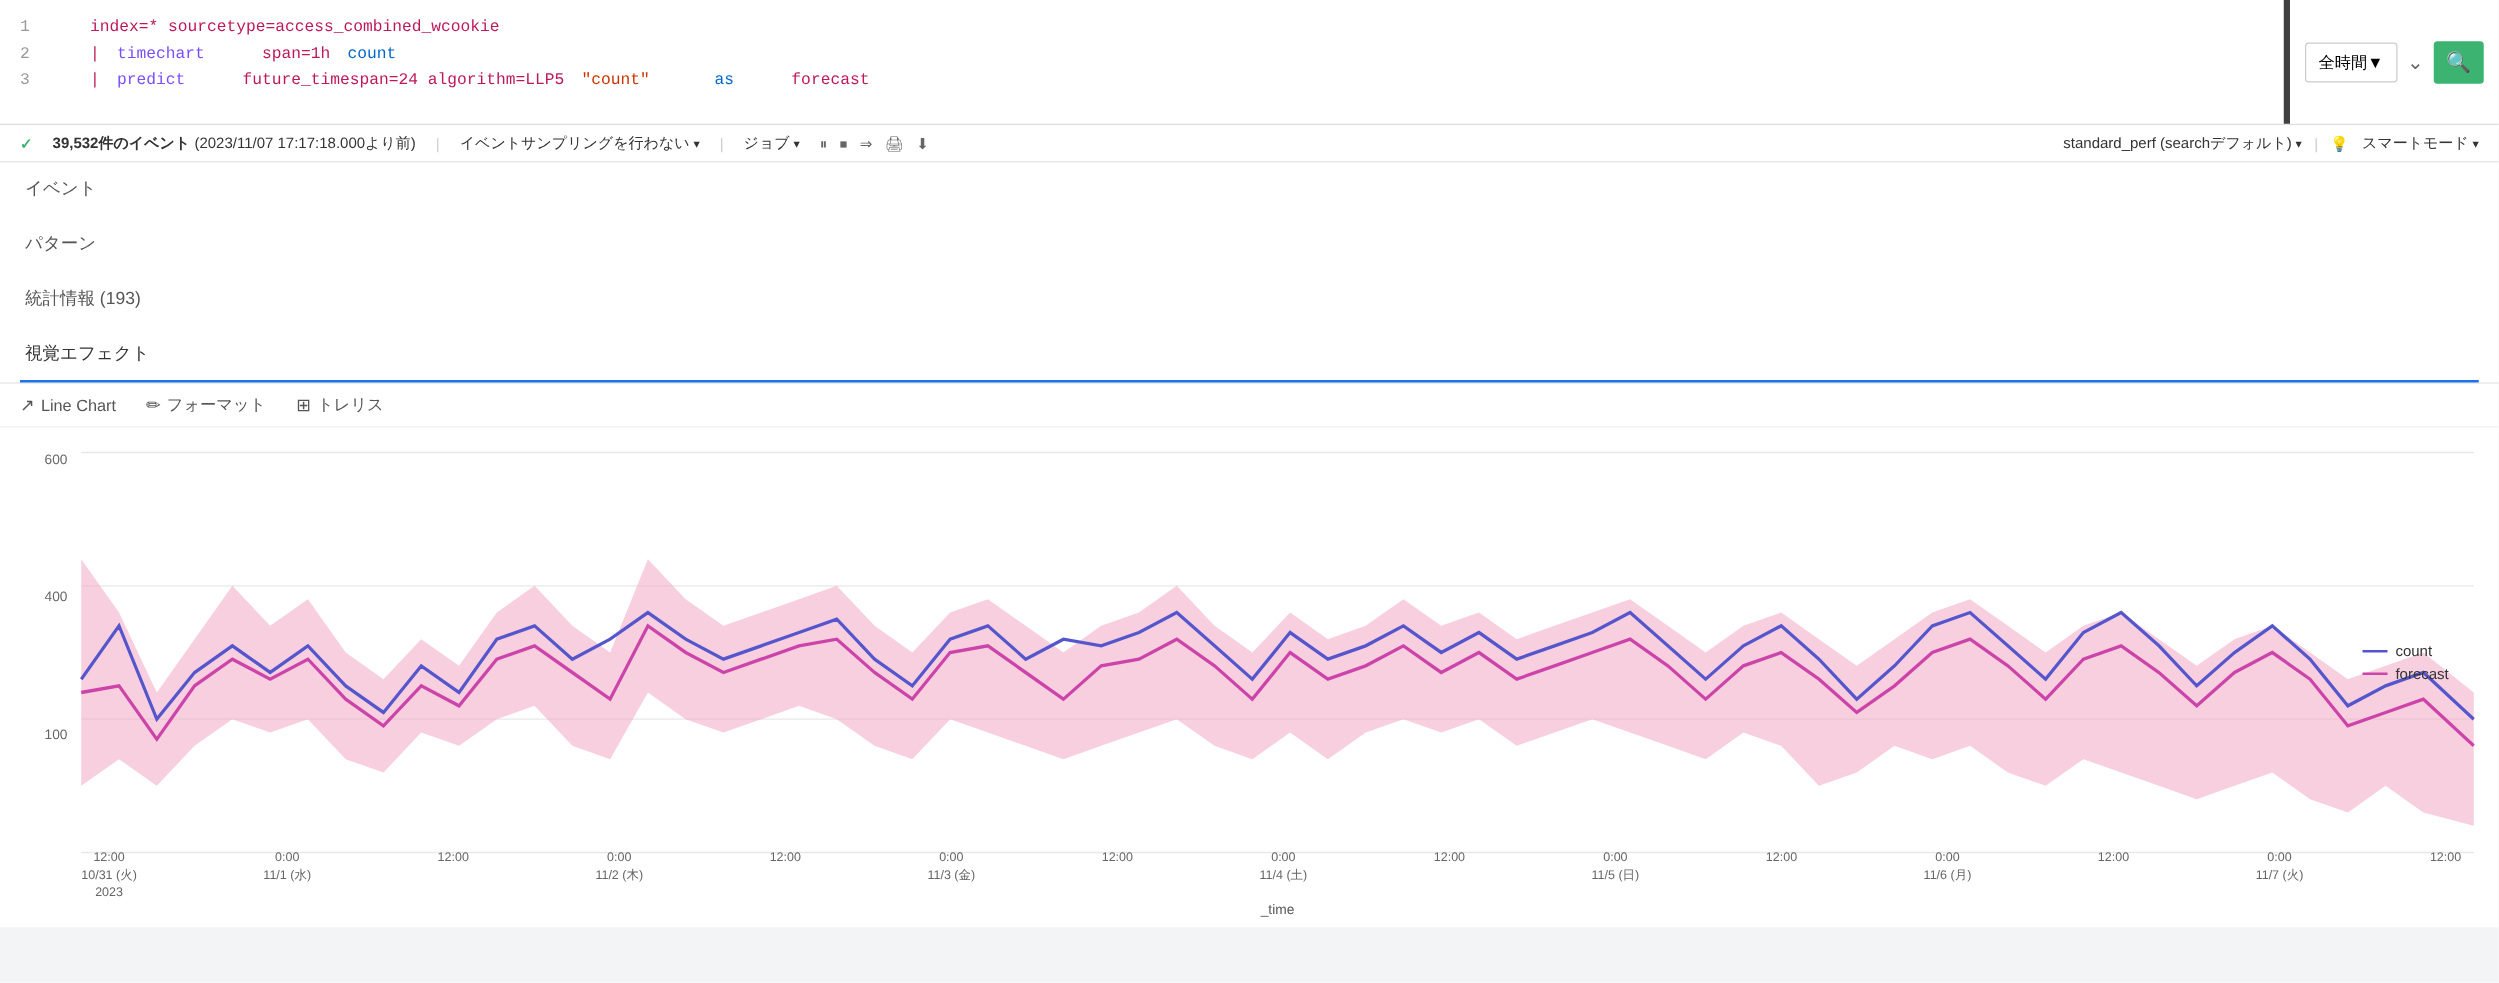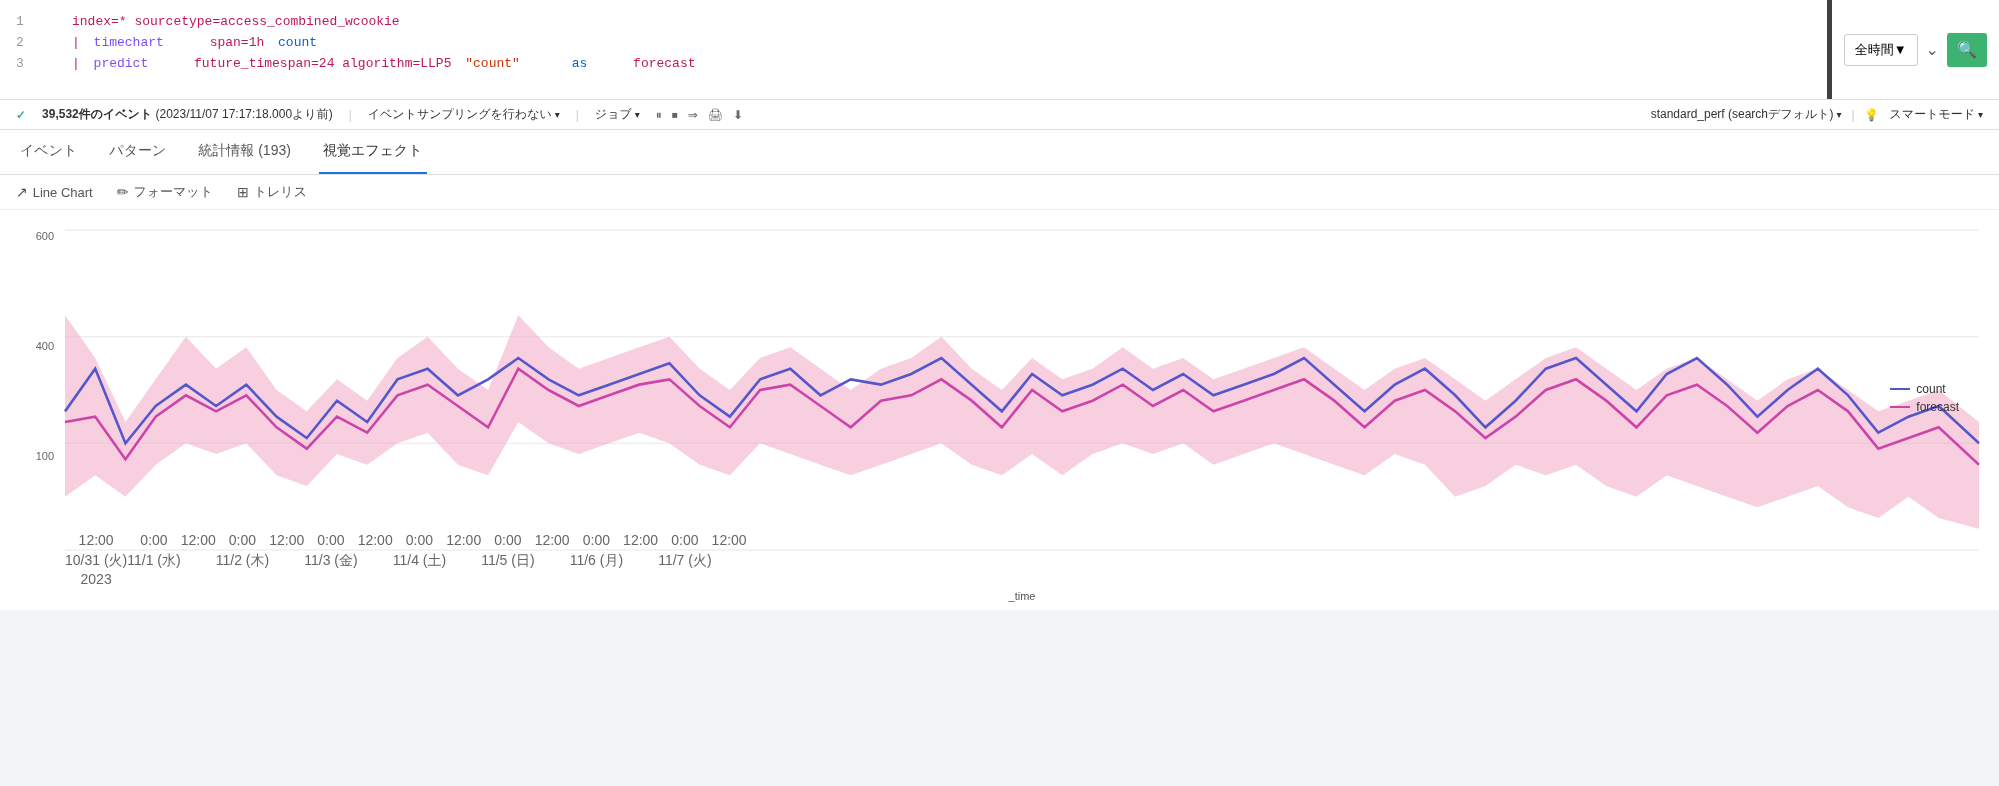--- a/index.html
+++ b/index.html
@@ -82,21 +82,21 @@
     .status-icons { display: flex; align-items: center; gap: 10px; color: #666; }
     .status-icons span { cursor: pointer; }
     .status-right { margin-left: auto; display: flex; align-items: center; gap: 10px; }
 
     
     .tabs-bar {
       background: #fff;
       border-bottom: 1px solid #e0e0e0;
       padding: 0 16px;
       display: flex;
-      gap: 24px;
+      flex-direction: column;
     }
     .tab {
       padding: 12px 4px;
       cursor: pointer;
       color: #555;
       font-size: 14px;
       border-bottom: 2px solid transparent;
       white-space: nowrap;
     }
     .tab.active {
@@ -162,21 +162,22 @@
       top: 0;
       bottom: 60px;
     }
 
     .x-axis {
       position: absolute;
       left: 45px;
       right: 10px;
       bottom: 20px;
       display: flex;
-      font-size: 14px;
+      justify-content: space-between;
+      font-size: 10px;
       color: #666;
     }
     .x-label {
       text-align: center;
       line-height: 1.4;
     }
 
     .x-title {
       text-align: center;
       font-size: 11px;

